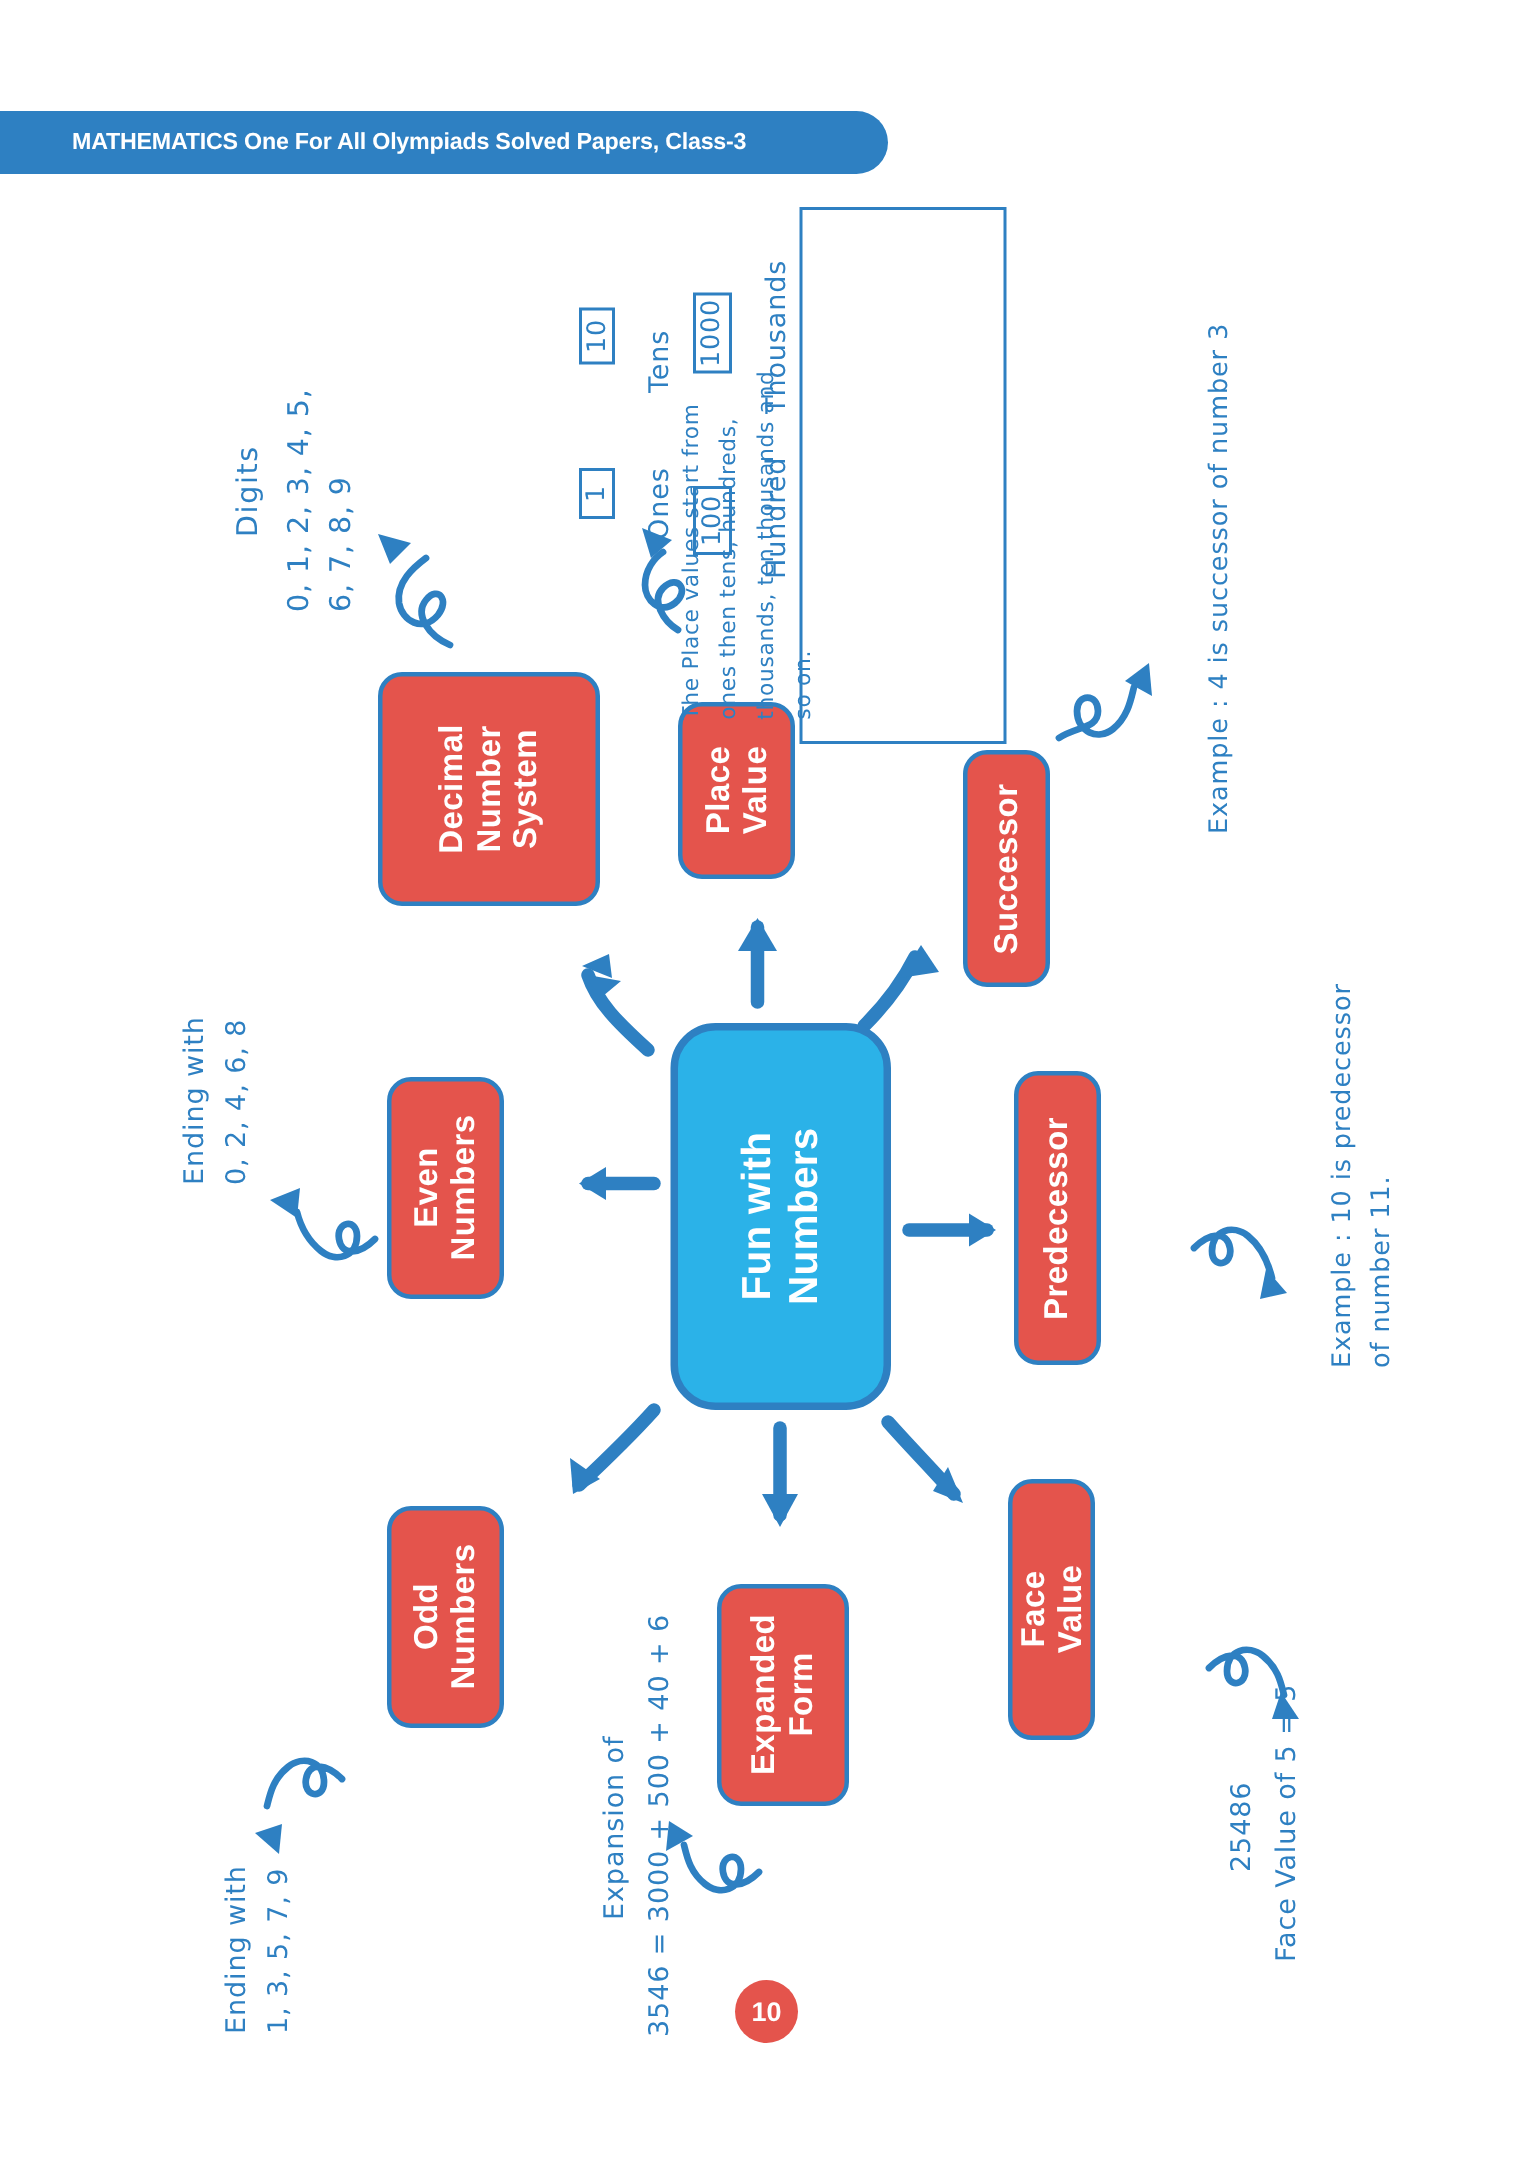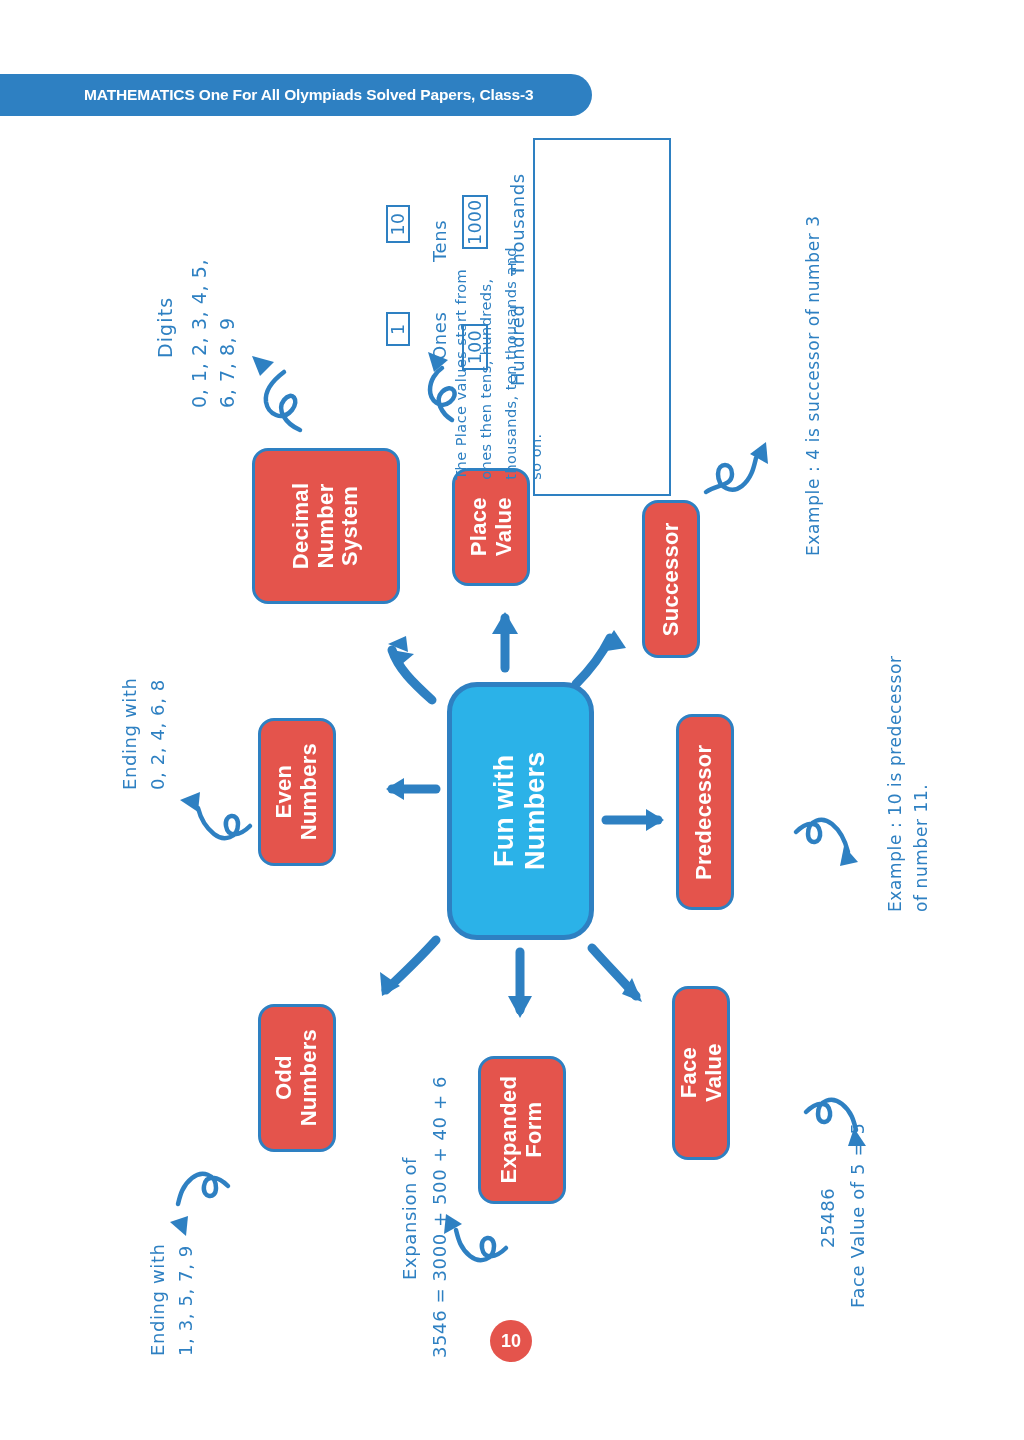--- a/index.html
+++ b/index.html
@@ -26,21 +26,21 @@
     border-radius: 0 21px 21px 0;
     display: flex;
     align-items: center;
   }
   #header-title {
     color: #ffffff;
     font-family: "Liberation Sans", sans-serif;
     font-weight: bold;
     font-size: 15.5px;
     letter-spacing: -0.15px;
-    padding-left: 84px;
+    padding-left: 48px;
     white-space: nowrap;
   }
 
   
   .hand {
     position: absolute;
     color: #2E80C2;
     font-family: "DejaVu Sans", sans-serif;
     font-weight: 500;
     white-space: nowrap;

